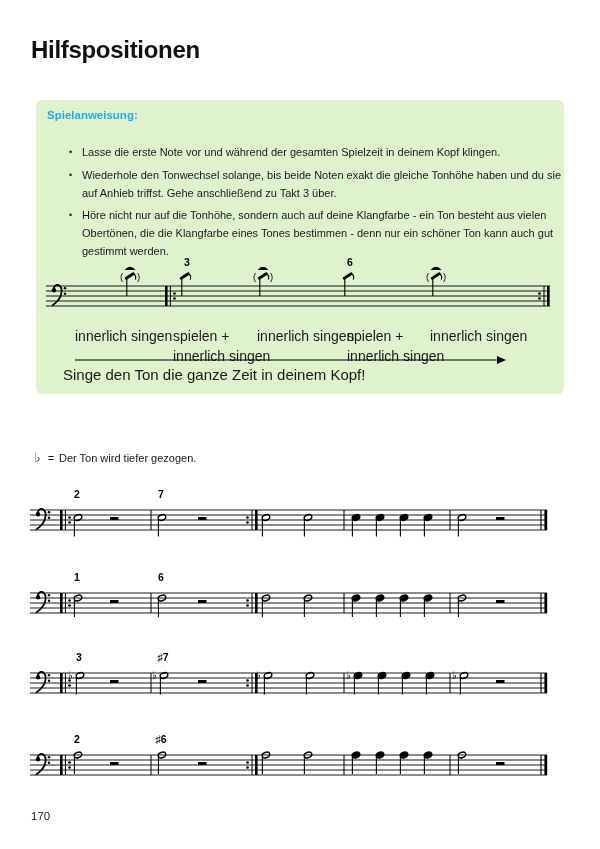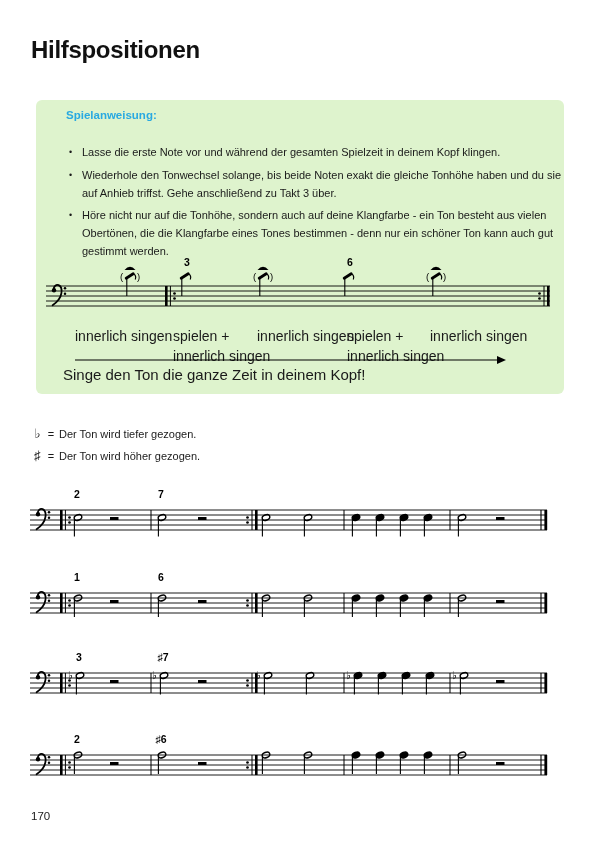--- a/index.html
+++ b/index.html
@@ -1,29 +1,29 @@
 <!DOCTYPE html>
 <html><head>
 <meta charset="utf-8">
 <style>
   html,body{margin:0;padding:0;}
   body{font-family:"Liberation Sans","DejaVu Sans",sans-serif;background:#fff;}
   #page{position:relative;width:600px;height:849px;background:#ffffff;overflow:hidden;color:#1a1a1a;}
   .title{position:absolute;left:31px;top:36px;font-size:24px;font-weight:600;letter-spacing:-0.3px;color:#111;}
   .panel{position:absolute;left:36px;top:100px;width:528px;height:294px;border-radius:6px;}
-  .panel-heading{position:absolute;left:11px;top:9px;font-size:11.5px;font-weight:700;margin-left:19px;}
+  .panel-heading{position:absolute;left:11px;top:9px;font-size:11.5px;font-weight:700;}
   .bullets{position:absolute;left:16px;top:29px;width:496px;margin:15px;padding:0;list-style:none;}
   .bullets li{position:relative;padding-left:15px;margin-bottom:5px;font-size:11px;line-height:1.62;}
   .bullets li::before{content:"•";position:absolute;left:2px;top:1px;font-size:9px;}
   .staff-svg{position:absolute;display:block;}
   svg text{font-family:"Liberation Sans","DejaVu Sans",sans-serif;}
   .annotation{position:absolute;top:227px;font-size:14px;line-height:1.4;white-space:pre-line;}
   .arrow-wrap{position:absolute;left:39px;top:252px;}
   .arrow-caption{position:absolute;left:27px;top:266px;font-size:15px;font-weight:400;}
-  .legend-row{position:absolute;left:32px;font-size:11px;}
+  .legend-row{position:absolute;left:32px;font-size:11px;margin-top:24px;}
   .legend-row .sym{display:inline-block;width:11px;text-align:center;font-size:13px;}
   .legend-row .eq{display:inline-block;width:16px;text-align:center;}
   .page-number{position:absolute;left:31px;top:810px;font-size:11.5px;}
 </style>
 </head>
 <body>
 
 <div id="page">
 
   <div class="title">Hilfspositionen</div>
@@ -95,23 +95,20 @@
         <line x1="0" y1="6" x2="422" y2="6" stroke="#000" stroke-width="1.2"></line>
         <polygon points="422,2 431,6 422,10" fill="#000"></polygon>
       </svg>
     </div>
     <div class="arrow-caption">Singe den Ton die ganze Zeit in deinem Kopf!</div>
   </div>
 
   <div class="legend-row" style="top:426px;">
     <span class="sym">♭</span><span class="eq">=</span><span>Der Ton wird tiefer gezogen.</span>
   </div>
-  <div class="legend-row" style="top:448px;">
-    <span class="sym">♯</span><span class="eq">=</span><span>Der Ton wird höher gezogen.</span>
-  </div>
 
   <svg class="staff-svg" style="left:30px;top:483px;" width="520" height="56">
       <line x1="0" y1="27" x2="517" y2="27" stroke="#000" stroke-width="0.9"></line>
       <line x1="0" y1="32" x2="517" y2="32" stroke="#000" stroke-width="0.9"></line>
       <line x1="0" y1="37" x2="517" y2="37" stroke="#000" stroke-width="0.9"></line>
       <line x1="0" y1="42" x2="517" y2="42" stroke="#000" stroke-width="0.9"></line>
       <line x1="0" y1="47" x2="517" y2="47" stroke="#000" stroke-width="0.9"></line>
       <circle cx="8" cy="31.3" r="2.2" fill="#000"></circle>
       <path d="M 8 31.3 C 7 27.2 10.5 25.2 12.6 26.1 C 15.2 27.3 16 30.6 15.4 34.2 C 14.6 39.4 10.6 43.6 6.6 46.2" fill="none" stroke="#000" stroke-width="1.8" stroke-linecap="round"></path>
       <circle cx="19" cy="29.2" r="1.25" fill="#000"></circle>

